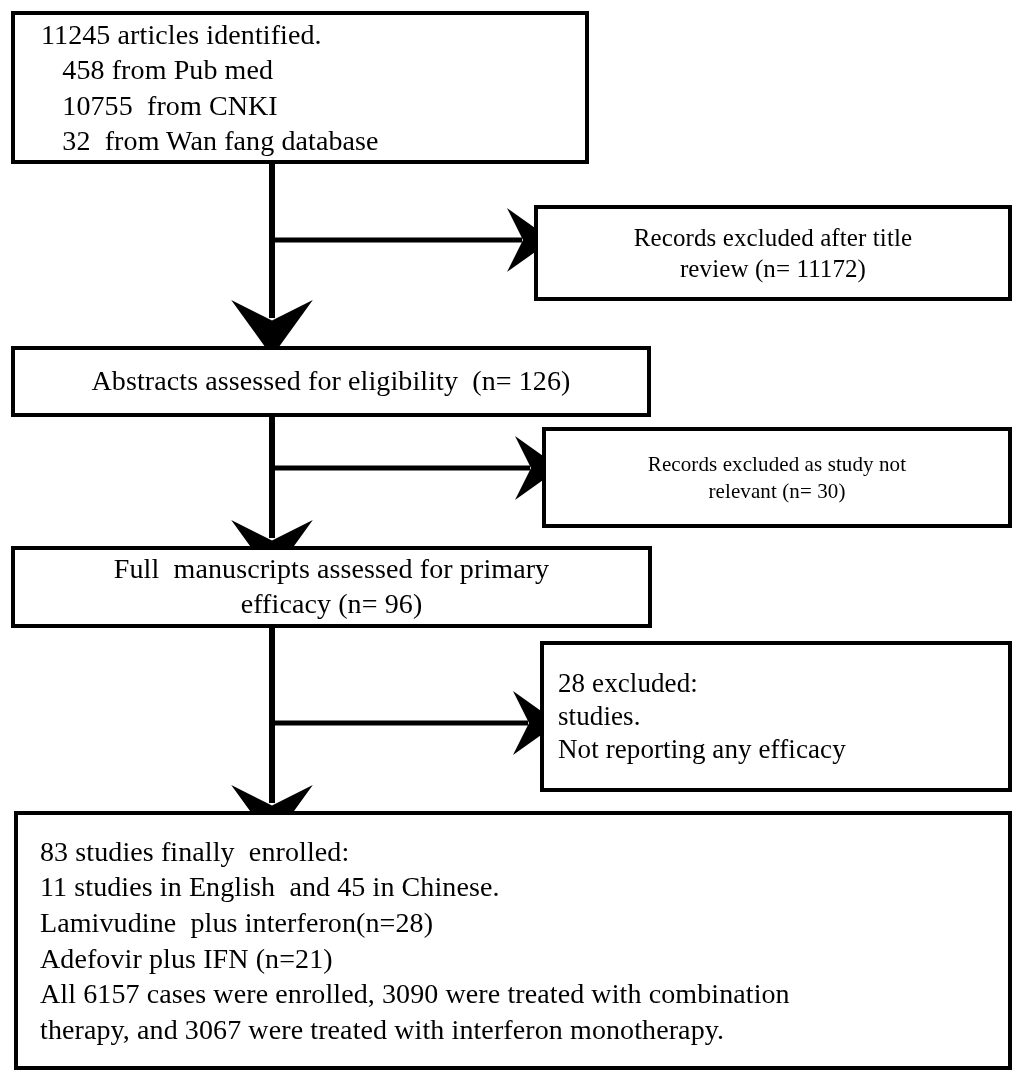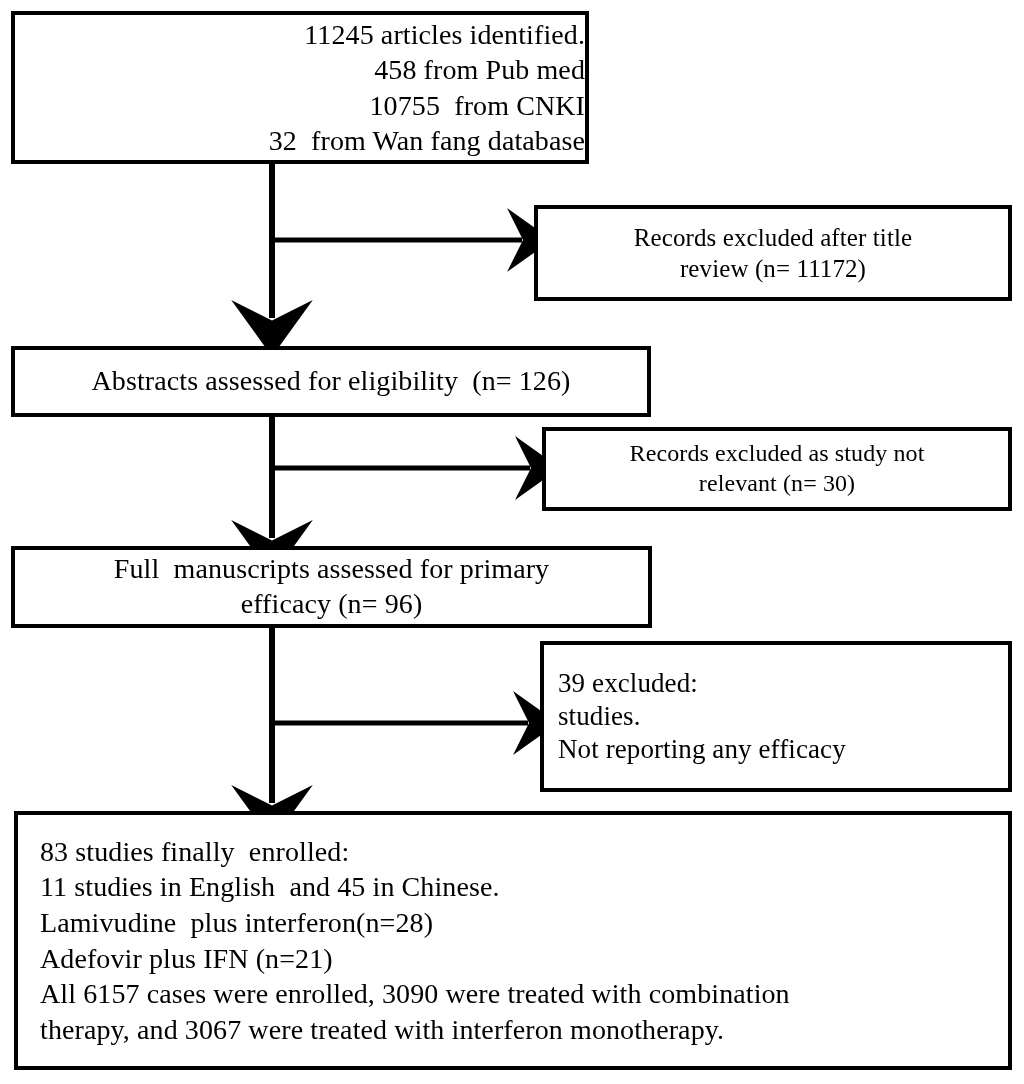--- a/index.html
+++ b/index.html
@@ -49,37 +49,37 @@
   
   .node.left { align-items: stretch; text-align: left; }
   .node.left .line { text-align: left; }
 
   
   #node-identified {
     left: 11px; top: 11px; width: 578px; height: 153px;
     padding: 12px 0 12px 26px;
     font-size: 28px;
   }
-  #node-identified .line { line-height: 1.26; text-align: right; }
+  #node-identified .line { line-height: 1.26; }
 
   #node-excluded-title {
     left: 534px; top: 205px; width: 478px; height: 96px;
     font-size: 25px;
     padding: 0 16px;
   }
 
   #node-abstracts {
     left: 11px; top: 346px; width: 640px; height: 71px;
     font-size: 28px;
     padding: 0 14px;
   }
 
   #node-excluded-relevant {
-    left: 542px; top: 427px; width: 470px; height: 84px;
-    font-size: 24px;
+    left: 542px; top: 427px; width: 470px; height: 101px;
+    font-size: 21px;
     padding: 0 16px;
   }
 
   #node-manuscripts {
     left: 11px; top: 546px; width: 641px; height: 82px;
     font-size: 28px;
     padding: 16px 14px;
   }
 
   #node-excluded-39 {
@@ -144,21 +144,21 @@
     <span class="line">Records excluded as study not</span>
     <span class="line">relevant (n= 30)</span>
   </div>
 
   <div class="node center" id="node-manuscripts">
     <span class="line">Full  manuscripts assessed for primary</span>
     <span class="line">efficacy (n= 96)</span>
   </div>
 
   <div class="node left" id="node-excluded-39">
-    <span class="line">39 excluded:</span>
+    <span class="line">28 excluded:</span>
     <span class="line">studies.</span>
     <span class="line">Not reporting any efficacy</span>
   </div>
 
   <div class="node left" id="node-enrolled">
     <span class="line">83 studies finally  enrolled:</span>
     <span class="line">11 studies in English  and 45 in Chinese.</span>
     <span class="line">Lamivudine  plus interferon(n=28)</span>
     <span class="line">Adefovir plus IFN (n=21)</span>
     <span class="line">All 6157 cases were enrolled, 3090 were treated with combination</span>

